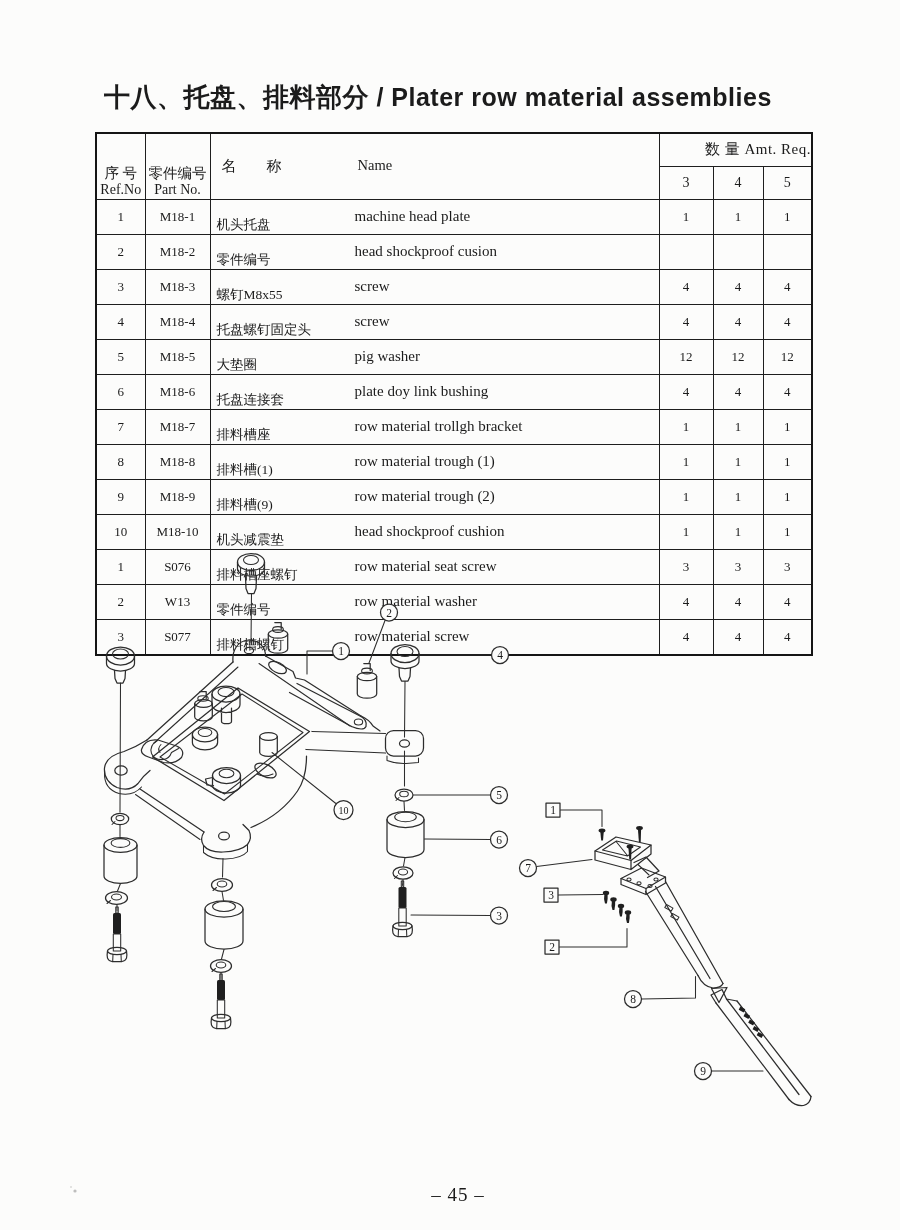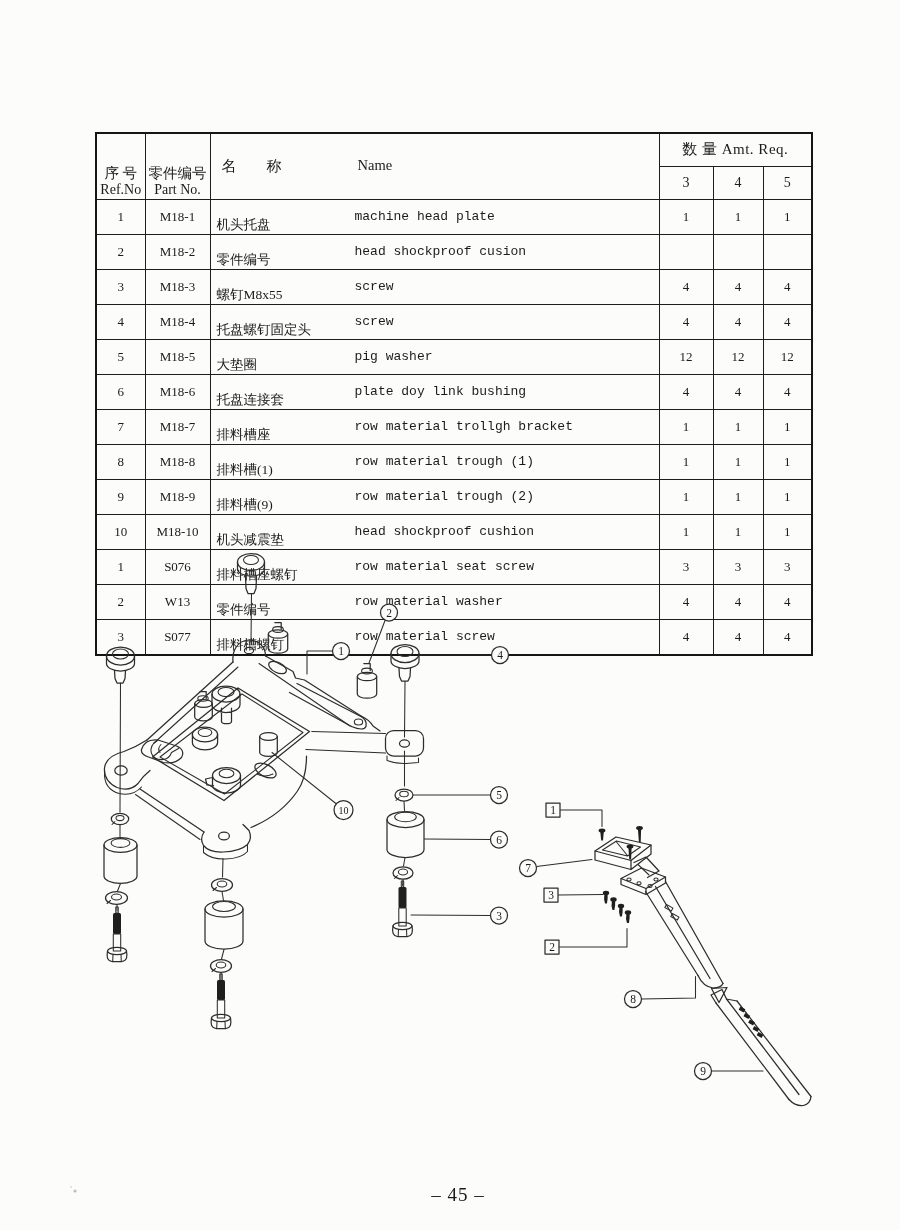--- a/index.html
+++ b/index.html
@@ -15,43 +15,44 @@
   table.parts th,table.parts td{border:1.4px solid #1e1e1e;padding:0;font-weight:400;
         vertical-align:middle;overflow:hidden;white-space:nowrap;}
   table.parts{border:2px solid #151515;}
   col.c1{width:49px}col.c2{width:65px}col.c3{width:449px}col.c4{width:54px}col.c5{width:50px}col.c6{width:49px}
   tr.h1 th{height:27px;font-size:15px;}
   tr.h2 th{height:27px;font-size:14px;}
   .two-line{line-height:1.18;font-size:14px;text-align:center;}
   .two-line .cnl{font-size:14.5px;margin-top:31px;}
   .name-head{display:flex;padding-left:11px;font-size:15px;}
   .name-head .nh-en{margin-left:76px;font-size:14.5px;}
-  .qty-head{font-size:15px;text-align:center;letter-spacing:.5px;}
+  .qty-head{font-size:15px;text-align:right;letter-spacing:.5px;}
   tbody td{height:22.4px;font-size:13px;text-align:center;}
   tbody td.c-name{text-align:left;}
   .name-wrap{display:flex;align-items:center;padding-left:6px;}
   .name-wrap .cn{width:138px;font-size:13.5px;margin-top:16px;}
-  .name-wrap .en{font-size:13px;font-family:Liberation Mono, monospace;}
+  .name-wrap .en{font-size:15px;}
   
   svg.diagram{position:absolute;left:0;top:0;width:900px;height:1230px;}
   .ln{stroke:#2d2d2d;stroke-width:1.25;fill:none;stroke-linecap:round;stroke-linejoin:round;}
   .thin{stroke-width:1.05;}
   .dark{fill:#1f1f1f;stroke:none;}
   .mask{fill:#fcfcfb;}
   .callout-num{font-family:"Liberation Serif",serif;font-size:11.5px;fill:#1a1a1a;
         text-anchor:middle;stroke:none;}
   .callout-num.small{font-size:10px;}
   .page-num{position:absolute;left:8px;top:1184px;width:900px;text-align:center;
         font-size:19px;letter-spacing:1px;}
 </style>
 </head>
 <body>
 
 <div class="page">
 
+  <div class="title"><span>十八、托盘、排料部分</span><span class="sep"> / </span><span class="en">Plater row material assemblies</span></div>
 
   <table class="parts">
     <colgroup>
         <col class="c1">
         <col class="c2">
         <col class="c3">
         <col class="c4">
         <col class="c5">
         <col class="c6">
       </colgroup>

